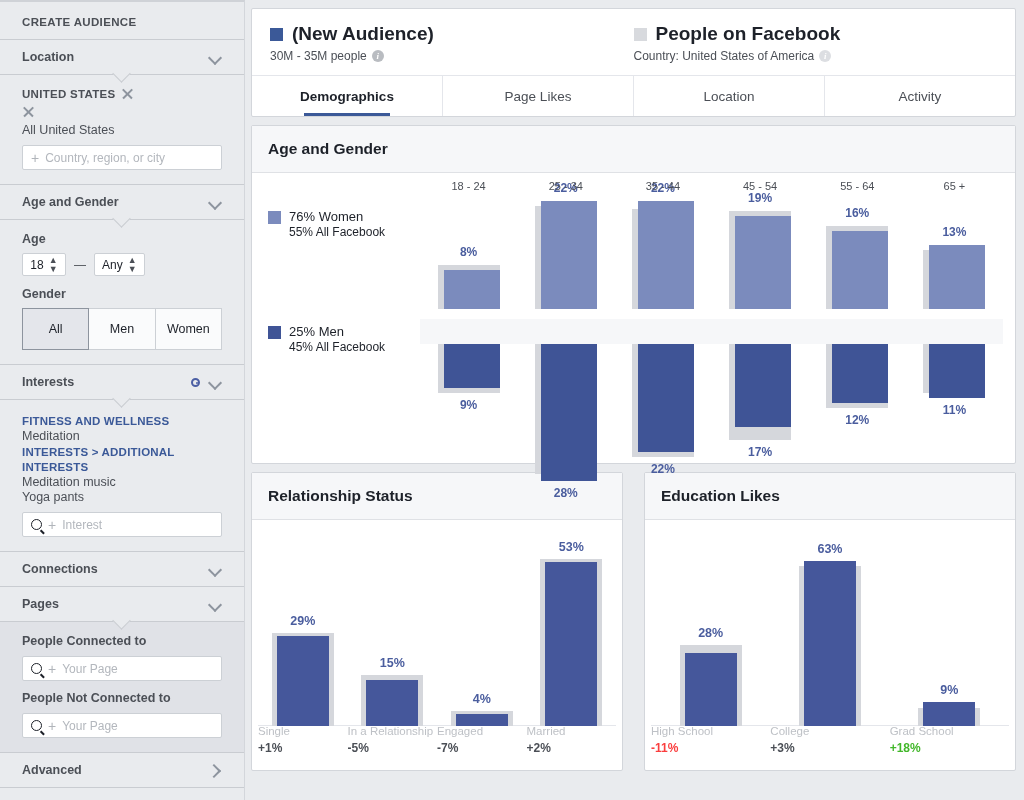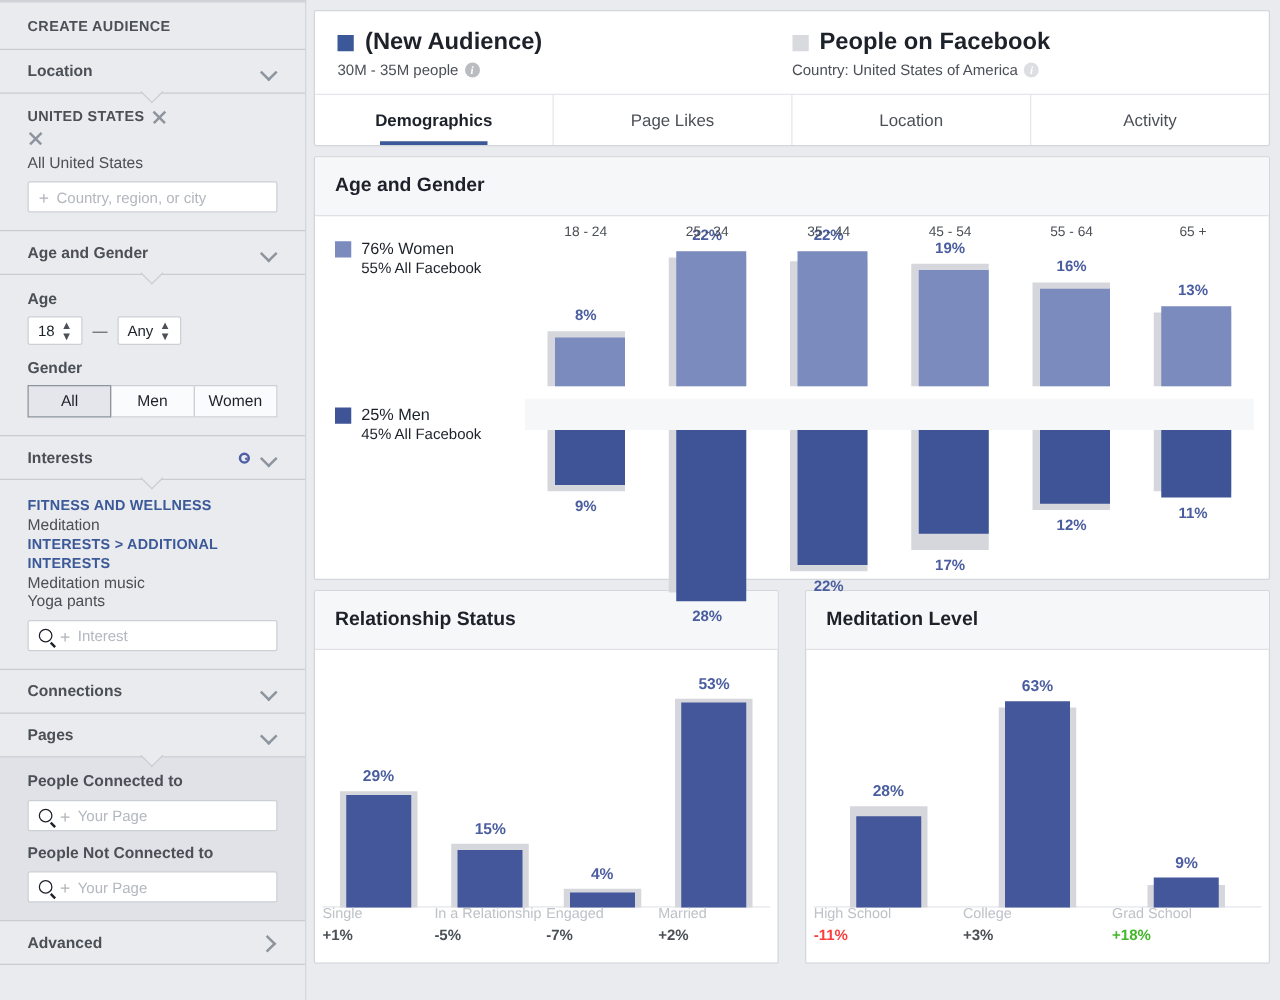--- a/index.html
+++ b/index.html
@@ -97,21 +97,21 @@
   .selectbox {
     height: 23px; min-width: 44px; background: #fff; border: 1px solid #ccd0d5;
     border-radius: 2px; display: flex; align-items: center; justify-content: center;
     gap: 5px; font-size: 12px; color: #1d2129; padding: 0 7px;
   }
   .updown { font-size: 9px; color: #4b4f56; line-height: .9; }
   .dash { color: #4b4f56; font-size: 12px; }
 
   .seg { display: flex; margin-top: 7px; }
   .seg > div {
-    flex: 1; height: 26px; background: #fafbfc; border: 1px solid #ccd0d5;
+    flex: 1; height: 42px; background: #fafbfc; border: 1px solid #ccd0d5;
     display: flex; align-items: center; justify-content: center;
     font-size: 12.5px; color: #1d2129; margin-left: -1px;
   }
   .seg > div:first-child { margin-left: 0; }
   .seg > div.sel { background: #e4e6eb; border-color: #8d949e; position: relative; z-index: 2; }
 
   .int-cat {
     font-size: 11.5px; font-weight: bold; color: #3b5998;
     letter-spacing: .2px; margin-top: 2px; line-height: 1.25;
   }
@@ -164,21 +164,21 @@
     padding: 14px 16px; font-size: 15.5px; font-weight: bold; color: #1d2129;
   }
 
   
   .ag-card { margin-top: 8px; }
   .ag-body { position: relative; height: 290px; }
   .legend { position: absolute; left: 16px; font-size: 12.5px; color: #1d2129; }
   .legend .row { display: flex; align-items: flex-start; gap: 8px; }
   .legend .big { font-size: 13px; }
   .legend .sub { font-size: 12px; color: #1d2129; margin-left: 21px; margin-top: 1px; }
-  .legend.women { top: 18px; }
+  .legend.women { top: 36px; }
   .legend.men { top: 151px; }
 
   .ag-plot { position: absolute; left: 168px; right: 12px; top: 0; bottom: 0; }
   .ag-cols { display: flex; height: 100%; align-items: stretch; }
   .ag-col { flex: 1; position: relative; }
 
   .axis-strip {
     position: absolute; left: 0; right: 0; top: 146px; height: 25px;
     background: #f6f7f9;
   }
@@ -564,21 +564,21 @@
                 <div class="b-axis">
                   <div>Married</div>
                   <div class="b-delta d-neutral">+2%</div>
                 </div>
               </div>
             </div>
         </div>
       </div>
 
       <div class="card bcard">
-        <div class="card-head">Meditation Level</div>
+        <div class="card-head">Education Likes</div>
         <div class="b-body">
           <div class="baseline"></div>
           <div class="b-cols" id="edu-cols">
               <div class="b-col">
                 <div class="b-plotarea">
                   <div class="b-barbox" style="height:81.22px">
                     <div class="b-ghost" style="width:62px;margin-left:-31px;height:81.22px"></div>
                     <div class="b-bar" style="width:52px;margin-left:-26px;height:73.36px"></div>
                     <div class="b-vlbl" style="bottom:86.22px">28%</div>
                   </div>

